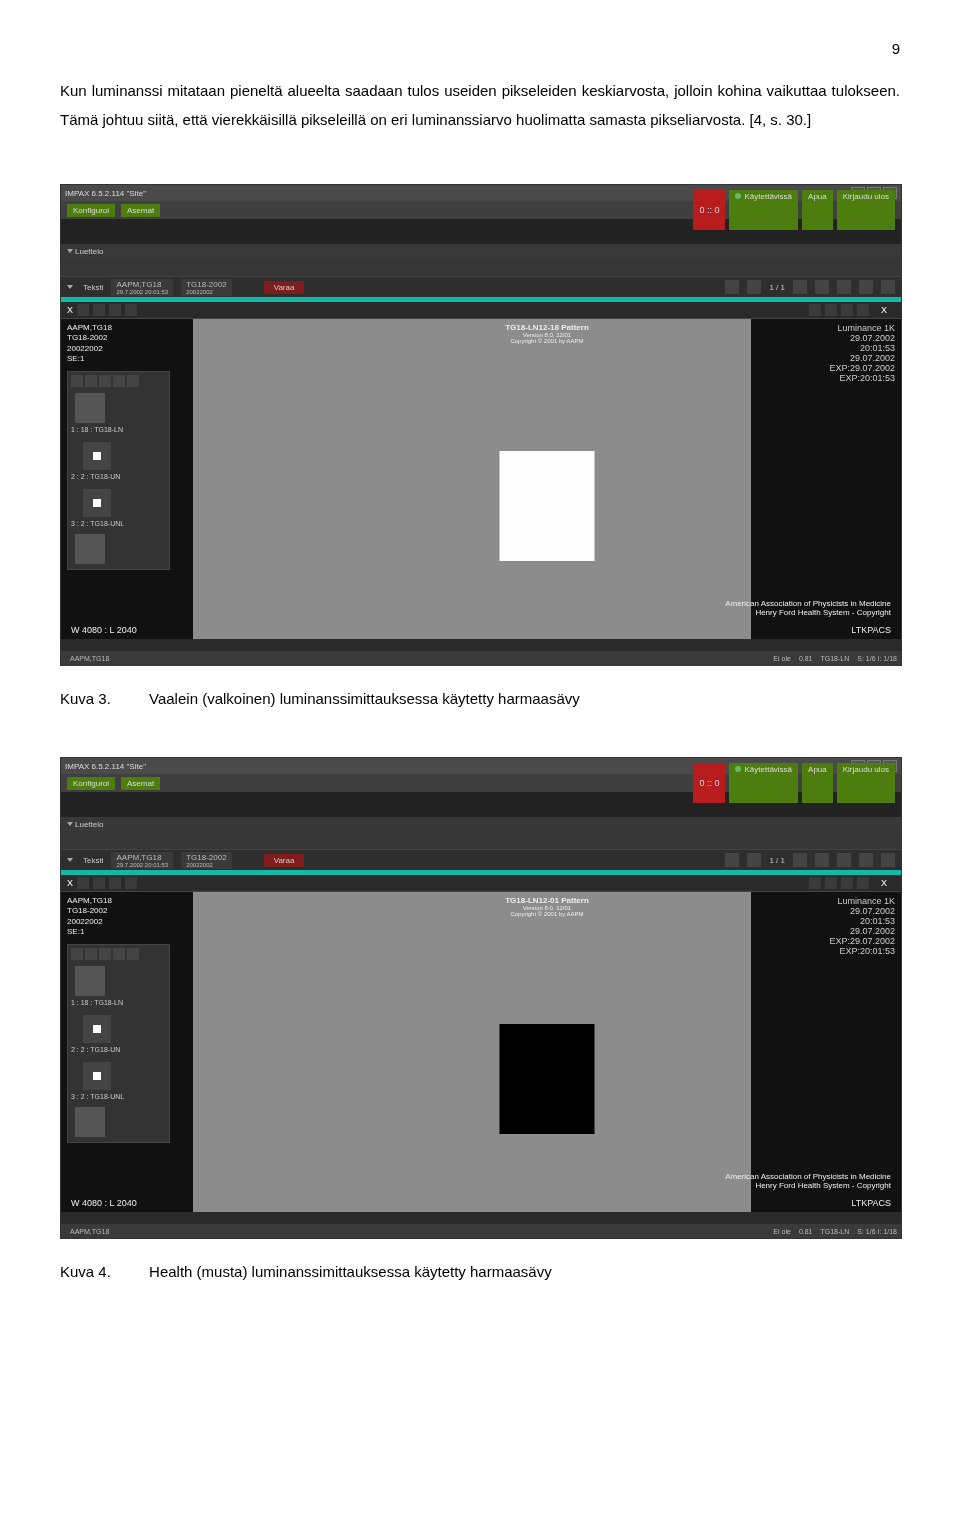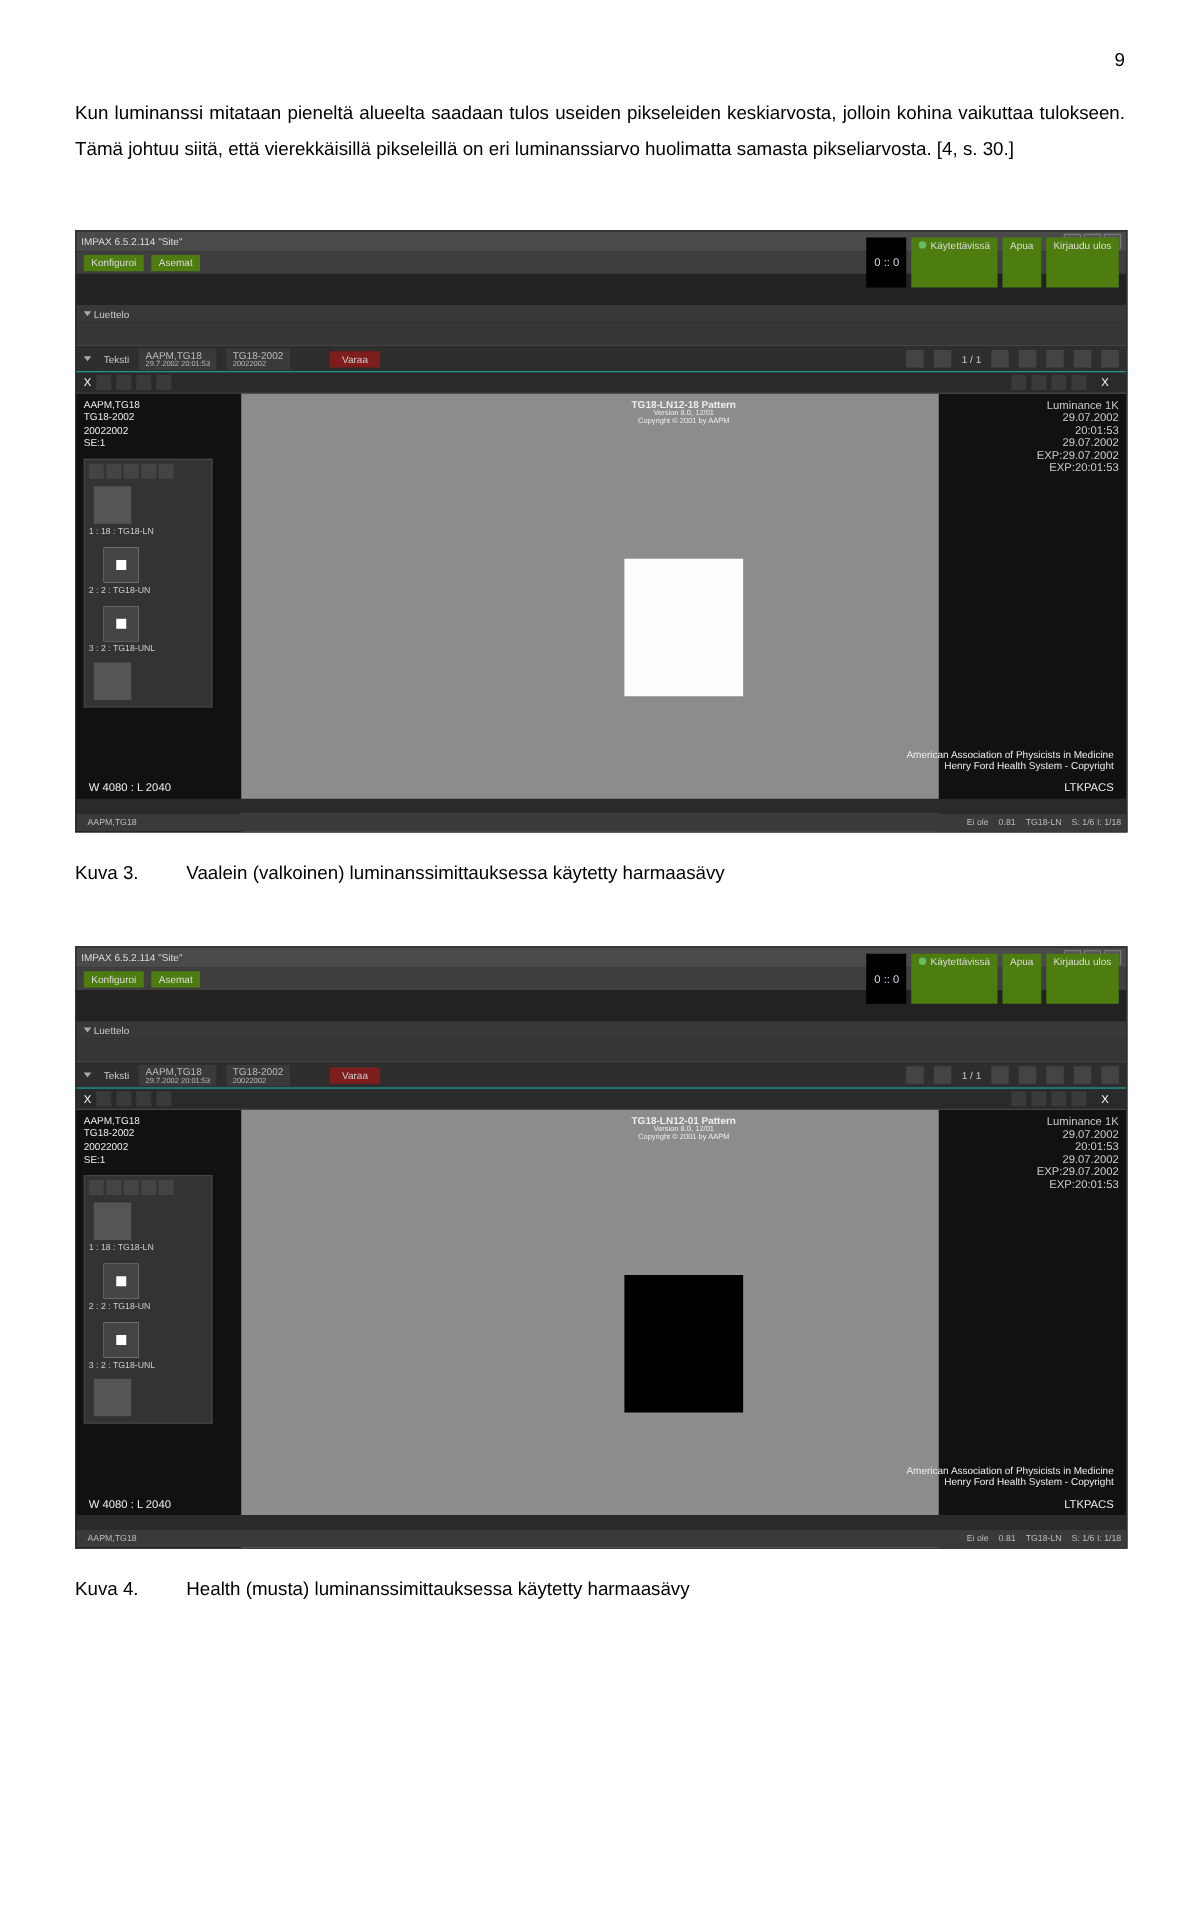--- a/index.html
+++ b/index.html
@@ -88,21 +88,21 @@
   }
   .tri { width:0;height:0;border-left:3px solid transparent;border-right:3px solid transparent;border-top:4px solid #aaa;display:inline-block;margin-right:2px;}
   .teksti-bar {
     height: 20px;
     background: #2e2e2e;
     display: flex;
     align-items: center;
     padding: 0 6px;
     gap: 8px;
     font-size: 8px;
-    border-bottom: 1px solid #14b8a6;
+    border-bottom: 5px solid #14b8a6;
   }
   .tb-chip { background:#3a3a3a;padding:1px 5px;color:#bbb;}
   .tb-varaa { background:#7f1d1d;padding:2px 10px;margin-left:24px;}
   .tb-spacer { flex:1;}
   .tb-tool { width:14px;height:14px;background:#444;}
   .iconrow {
     height: 16px;
     background: #2a2a2a;
     display: flex;
     align-items: center;
@@ -215,21 +215,21 @@
     height: 12px;
     background: #2a2a2a;
   }
   .figure-caption {
     margin: 24px 0 50px 0;
     font-size: 15px;
   }
   .figure-label { margin-right: 34px;}
   .menubar .right-menu { margin-left:auto; display:flex; gap:4px;}
   .dot-badge { display:inline-block;width:6px;height:6px;background:#6b6;border-radius:50%;margin-right:3px;}
-  .zero-pill { background:#000000;padding:15px 6px;color:#cde;}
+  .zero-pill { background:#b91c1c;padding:15px 6px;color:#cde;}
 </style>
 </head>
 <body>
 
 <div class="page-number">9</div>
 
 <div class="para">Kun luminanssi mitataan pieneltä alueelta saadaan tulos useiden pikseleiden keskiarvosta, jolloin kohina vaikuttaa tulokseen. Tämä johtuu siitä, että vierekkäisillä pikseleillä on eri luminanssiarvo huolimatta samasta pikseliarvosta. [4, s. 30.]</div>
 
 <div class="figure-wrap">
   <div class="app-window">

